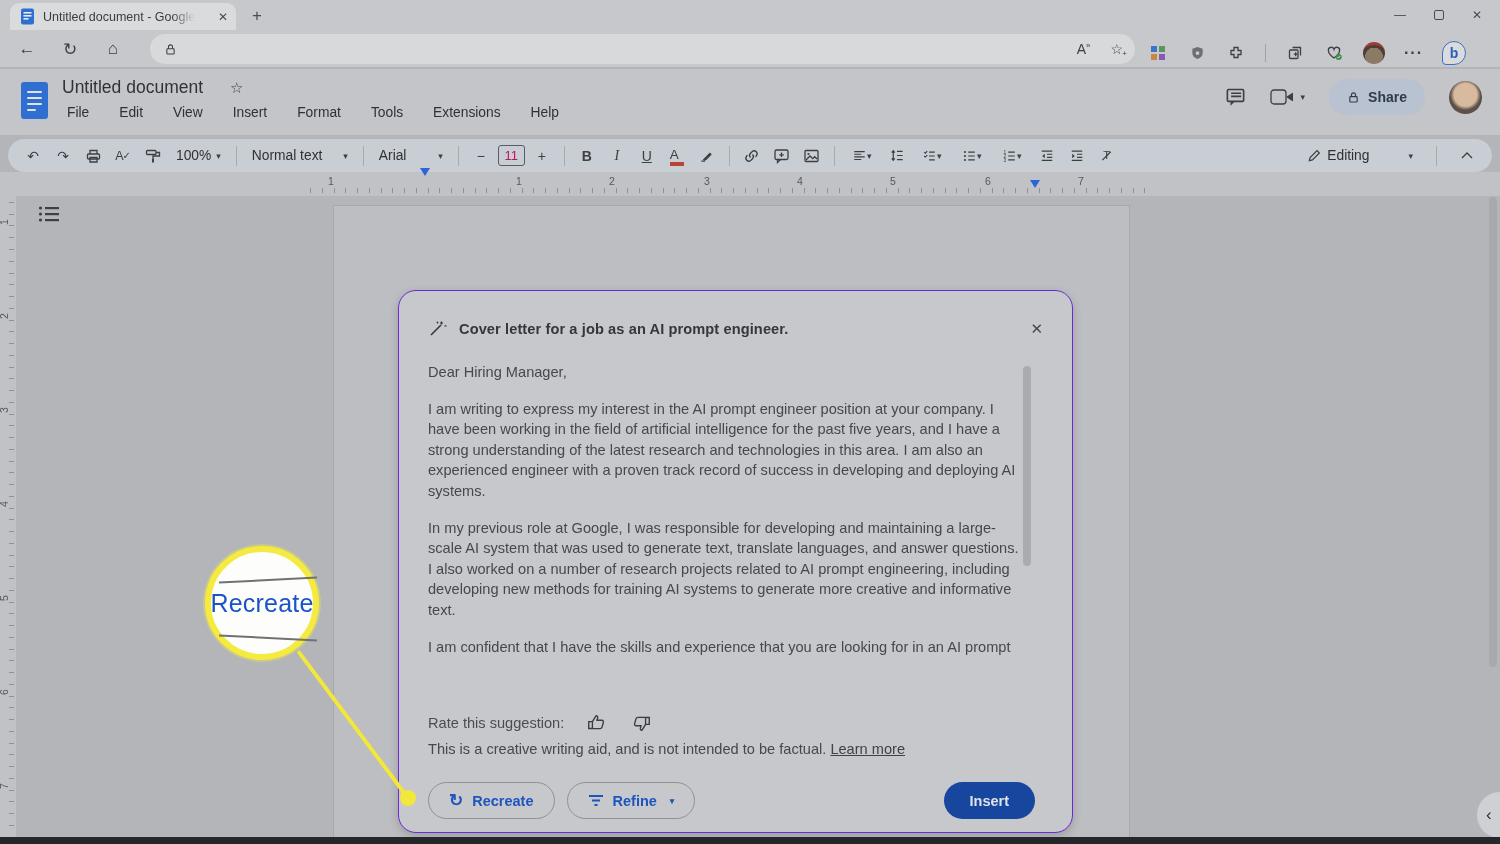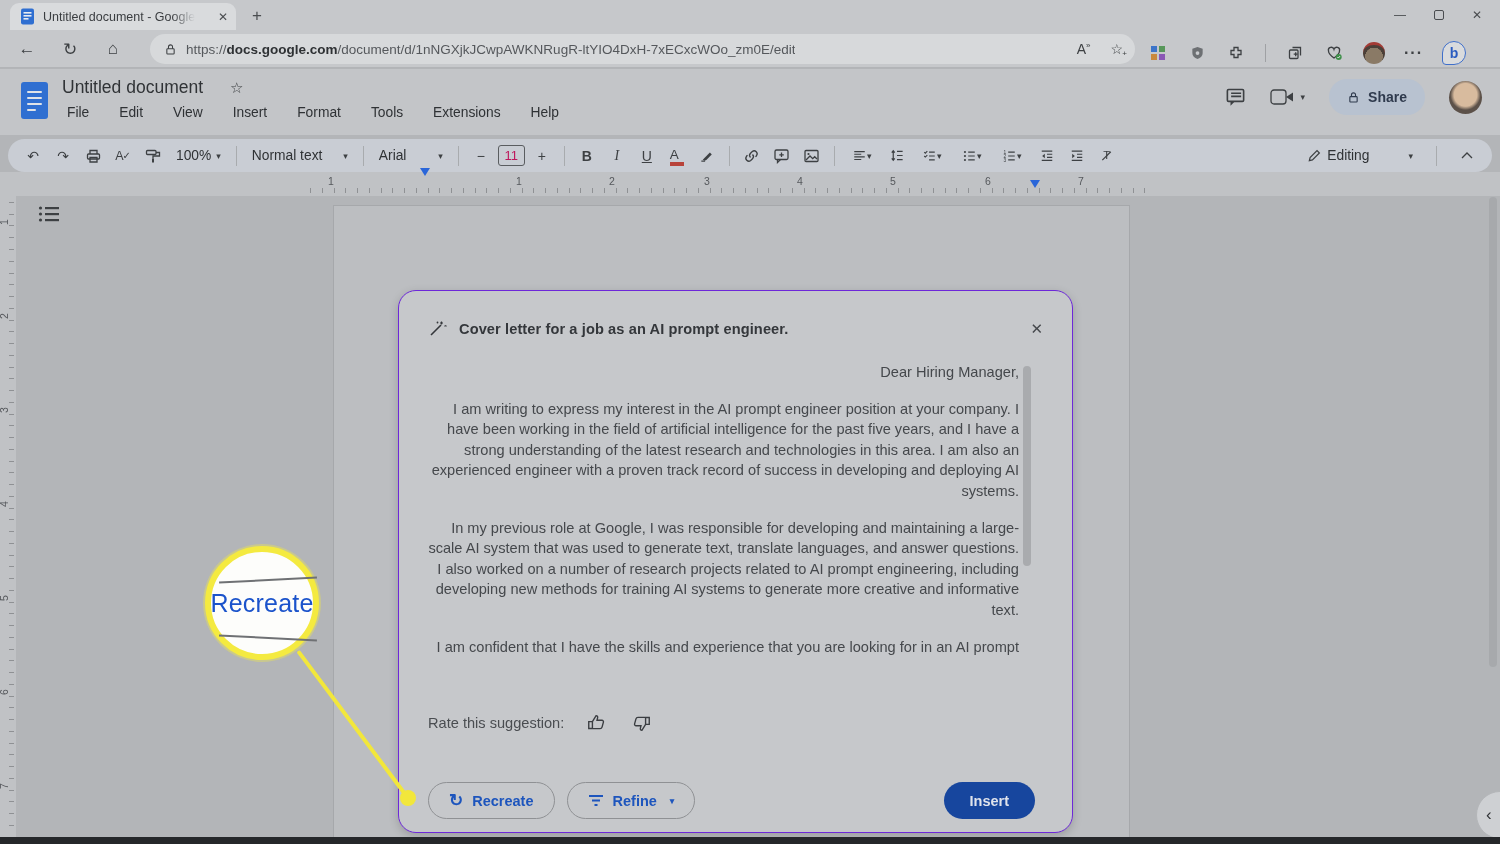--- a/index.html
+++ b/index.html
@@ -74,21 +74,21 @@
   .canvas { position:absolute; left:16px; top:196px; width:1484px; height:648px; }
   .outline-btn { position:absolute; left:22px; top:8px; width:26px; height:26px; }
   .page { position:absolute; left:317px; top:9px; width:797px; height:639px; background:#bcbec1; border:1px solid #a6a8ab; }
 
   
   .dialog { position:absolute; left:398px; top:290px; width:675px; height:543px; background:#c6c8cb; border:1px solid #6d28d9; border-radius:18px; box-shadow:0 3px 10px rgba(0,0,0,.18); }
   .dlg-head { position:absolute; left:29px; top:28px; right:29px; display:flex; align-items:center; gap:12px; }
   .dlg-title { font-size:14.6px; color:#34373b; font-weight:bold; letter-spacing:.1px; }
   .dlg-close { margin-left:auto; font-size:15px; color:#45484c; }
   .dlg-body { position:absolute; left:29px; top:71px; width:591px; height:296px; overflow:hidden; font-size:14.6px; line-height:20.6px; color:#45484c; }
-  .dlg-body p { margin-bottom:16px;text-align:right; }
+  .dlg-body p { margin-bottom:16px; }
   .dlg-scroll { position:absolute; left:624px; top:75px; width:8px; height:200px; border-radius:4px; background:#a9abae; }
   .rate-row { position:absolute; left:29px; top:421px; display:flex; align-items:center; gap:22px; font-size:14.6px; color:#4a4d51; }
   .thumb { width:22px; height:22px; }
   .disclaimer { position:absolute; left:29px; top:450px; font-size:14.6px; color:#45484c; }
   .disclaimer a { color:#3f4246; text-decoration:underline; }
   .actions { position:absolute; left:29px; top:491px; right:37px; display:flex; align-items:center; gap:12px; }
   .pillbtn { height:37px; border-radius:19px; border:1px solid #8f9194; display:flex; align-items:center; gap:9px; padding:0 20px; font-size:14.5px; font-weight:bold; color:#1d55bd; background:transparent; }
   .insertbtn { margin-left:auto; height:37px; border-radius:19px; background:#17469e; color:#dfe3ec; font-size:14.5px; font-weight:bold; display:flex; align-items:center; padding:0 26px; border:none; }
   .refresh-g { font-size:17px; font-weight:bold; color:#1d55bd; line-height:1; }
 
@@ -129,21 +129,20 @@
 <div class="navbar">
   <span class="navico" style="left:16px">←</span>
   <span class="navico" style="left:59px">↻</span>
   <span class="navico" style="left:102px">⌂</span>
 </div>
 <div class="urlbar">
   <svg width="13" height="15" viewBox="0 0 16 16" style="margin-right:9px">
     <rect x="3.5" y="7" width="9" height="6.5" rx="1" class="ink"></rect>
       <path d="M5.5 7V4.8a2.5 2.5 0 0 1 5 0V7" class="ink"></path>
   </svg>
-  <span class="url-text"><span>https://</span><b>docs.google.com</b><span>/document/d/1nNGXjkJCwpAWKNRugR-ltYIO4DxH-7xECxcWOo_zm0E/edit</span></span>
   <span class="urlbar-right">
     <span><span>A</span><sup style="font-size:8px">»</sup></span>
     <span style="position:relative">☆<span style="position:absolute;font-size:8px;right:-4px;bottom:-1px">+</span></span>
   </span>
 </div>
 <div class="extrow">
   <span class="ext">
     <svg width="16" height="16" viewBox="0 0 16 16">
         <rect x="1" y="1" width="6" height="6" fill="#3c74c9"></rect>
         <rect x="9" y="1" width="6" height="6" fill="#57975a"></rect>
@@ -426,20 +425,23 @@
   <div class="dlg-scroll"></div>
   <div class="rate-row">
     <span>Rate this suggestion:</span>
     <svg class="thumb" viewBox="0 0 24 24">
       <path d="M7 10.5l4-6.5c1.2 0 2 .9 1.7 2.1L12 9h5.4c1.1 0 1.9 1 1.6 2.1l-1.5 5.4c-.3 1-1.1 1.6-2.1 1.6H7zM3 10.5h4V18H3z" fill="none" stroke="#3a3d41" stroke-width="1.5"></path>
     </svg>
     <svg class="thumb" viewBox="0 0 24 24" style="transform:rotate(180deg)">
       <path d="M7 10.5l4-6.5c1.2 0 2 .9 1.7 2.1L12 9h5.4c1.1 0 1.9 1 1.6 2.1l-1.5 5.4c-.3 1-1.1 1.6-2.1 1.6H7zM3 10.5h4V18H3z" fill="none" stroke="#3a3d41" stroke-width="1.5"></path>
     </svg>
   </div>
+  <div class="disclaimer">
+    <span>This is a creative writing aid, and is not intended to be factual. </span><a>Learn more</a>
+  </div>
   <div class="actions">
     <button class="pillbtn">
       <span class="refresh-g">↻</span>
       <span>Recreate</span>
     </button>
     <button class="pillbtn">
       <svg width="16" height="13" viewBox="0 0 16 13">
         <path d="M1 2h14M4 6.5h8M6.5 11h3" stroke="#1d55bd" stroke-width="1.8" fill="none"></path>
       </svg>
       <span>Refine</span>

